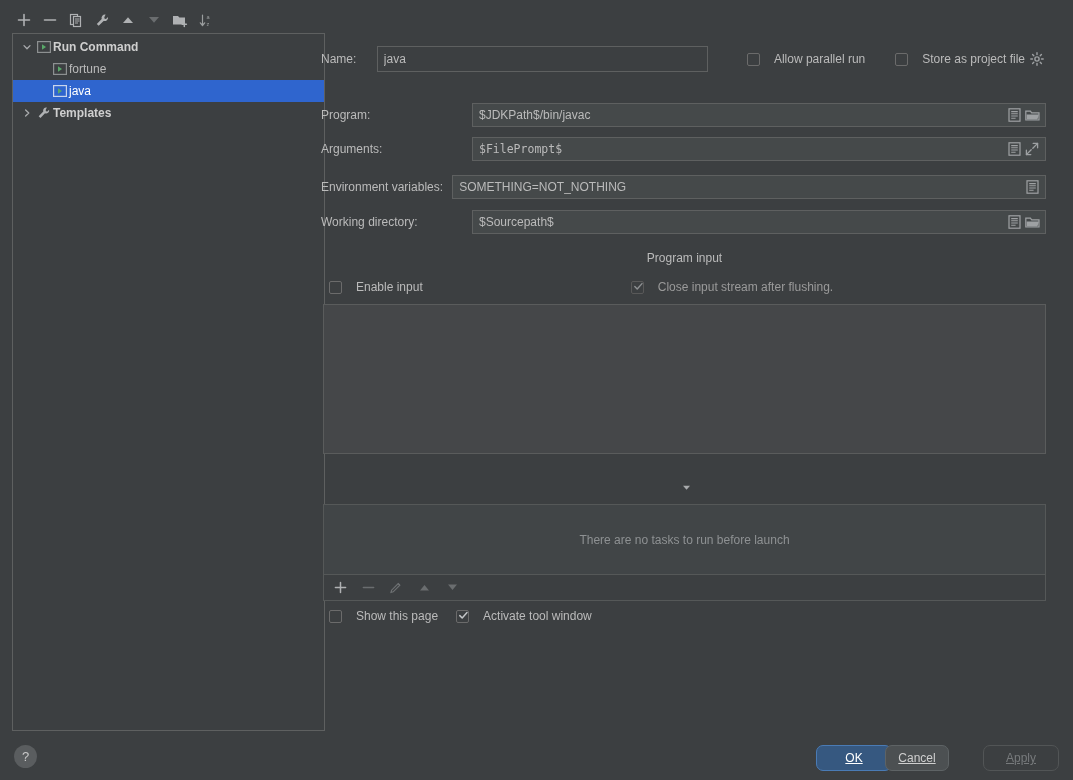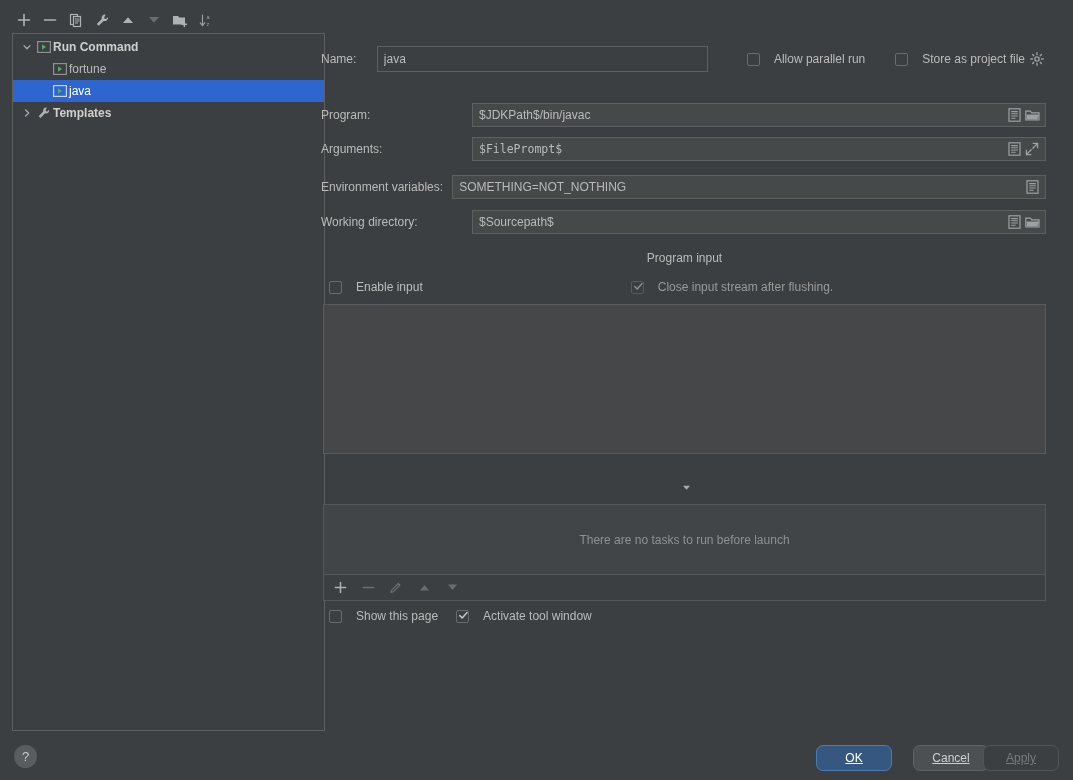--- a/index.html
+++ b/index.html
@@ -423,20 +423,20 @@
 
   </div>
 
   <div class="help-btn">
     <span>?</span>
   </div>
 
   <div class="btn primary" style="left:816px; top:745px; width:76px;">
     <span>OK</span>
   </div>
-  <div class="btn" style="left:913px; top:745px; width:76px;justify-content:center;">
+  <div class="btn" style="left:885px; top:745px; width:64px;justify-content:center;">
     <span>Cancel</span>
   </div>
   <div class="btn disabled" style="left:983px; top:745px; width:76px;justify-content:center;">
     <span>Apply</span>
   </div>
 
 </div>
 
 </body></html>

